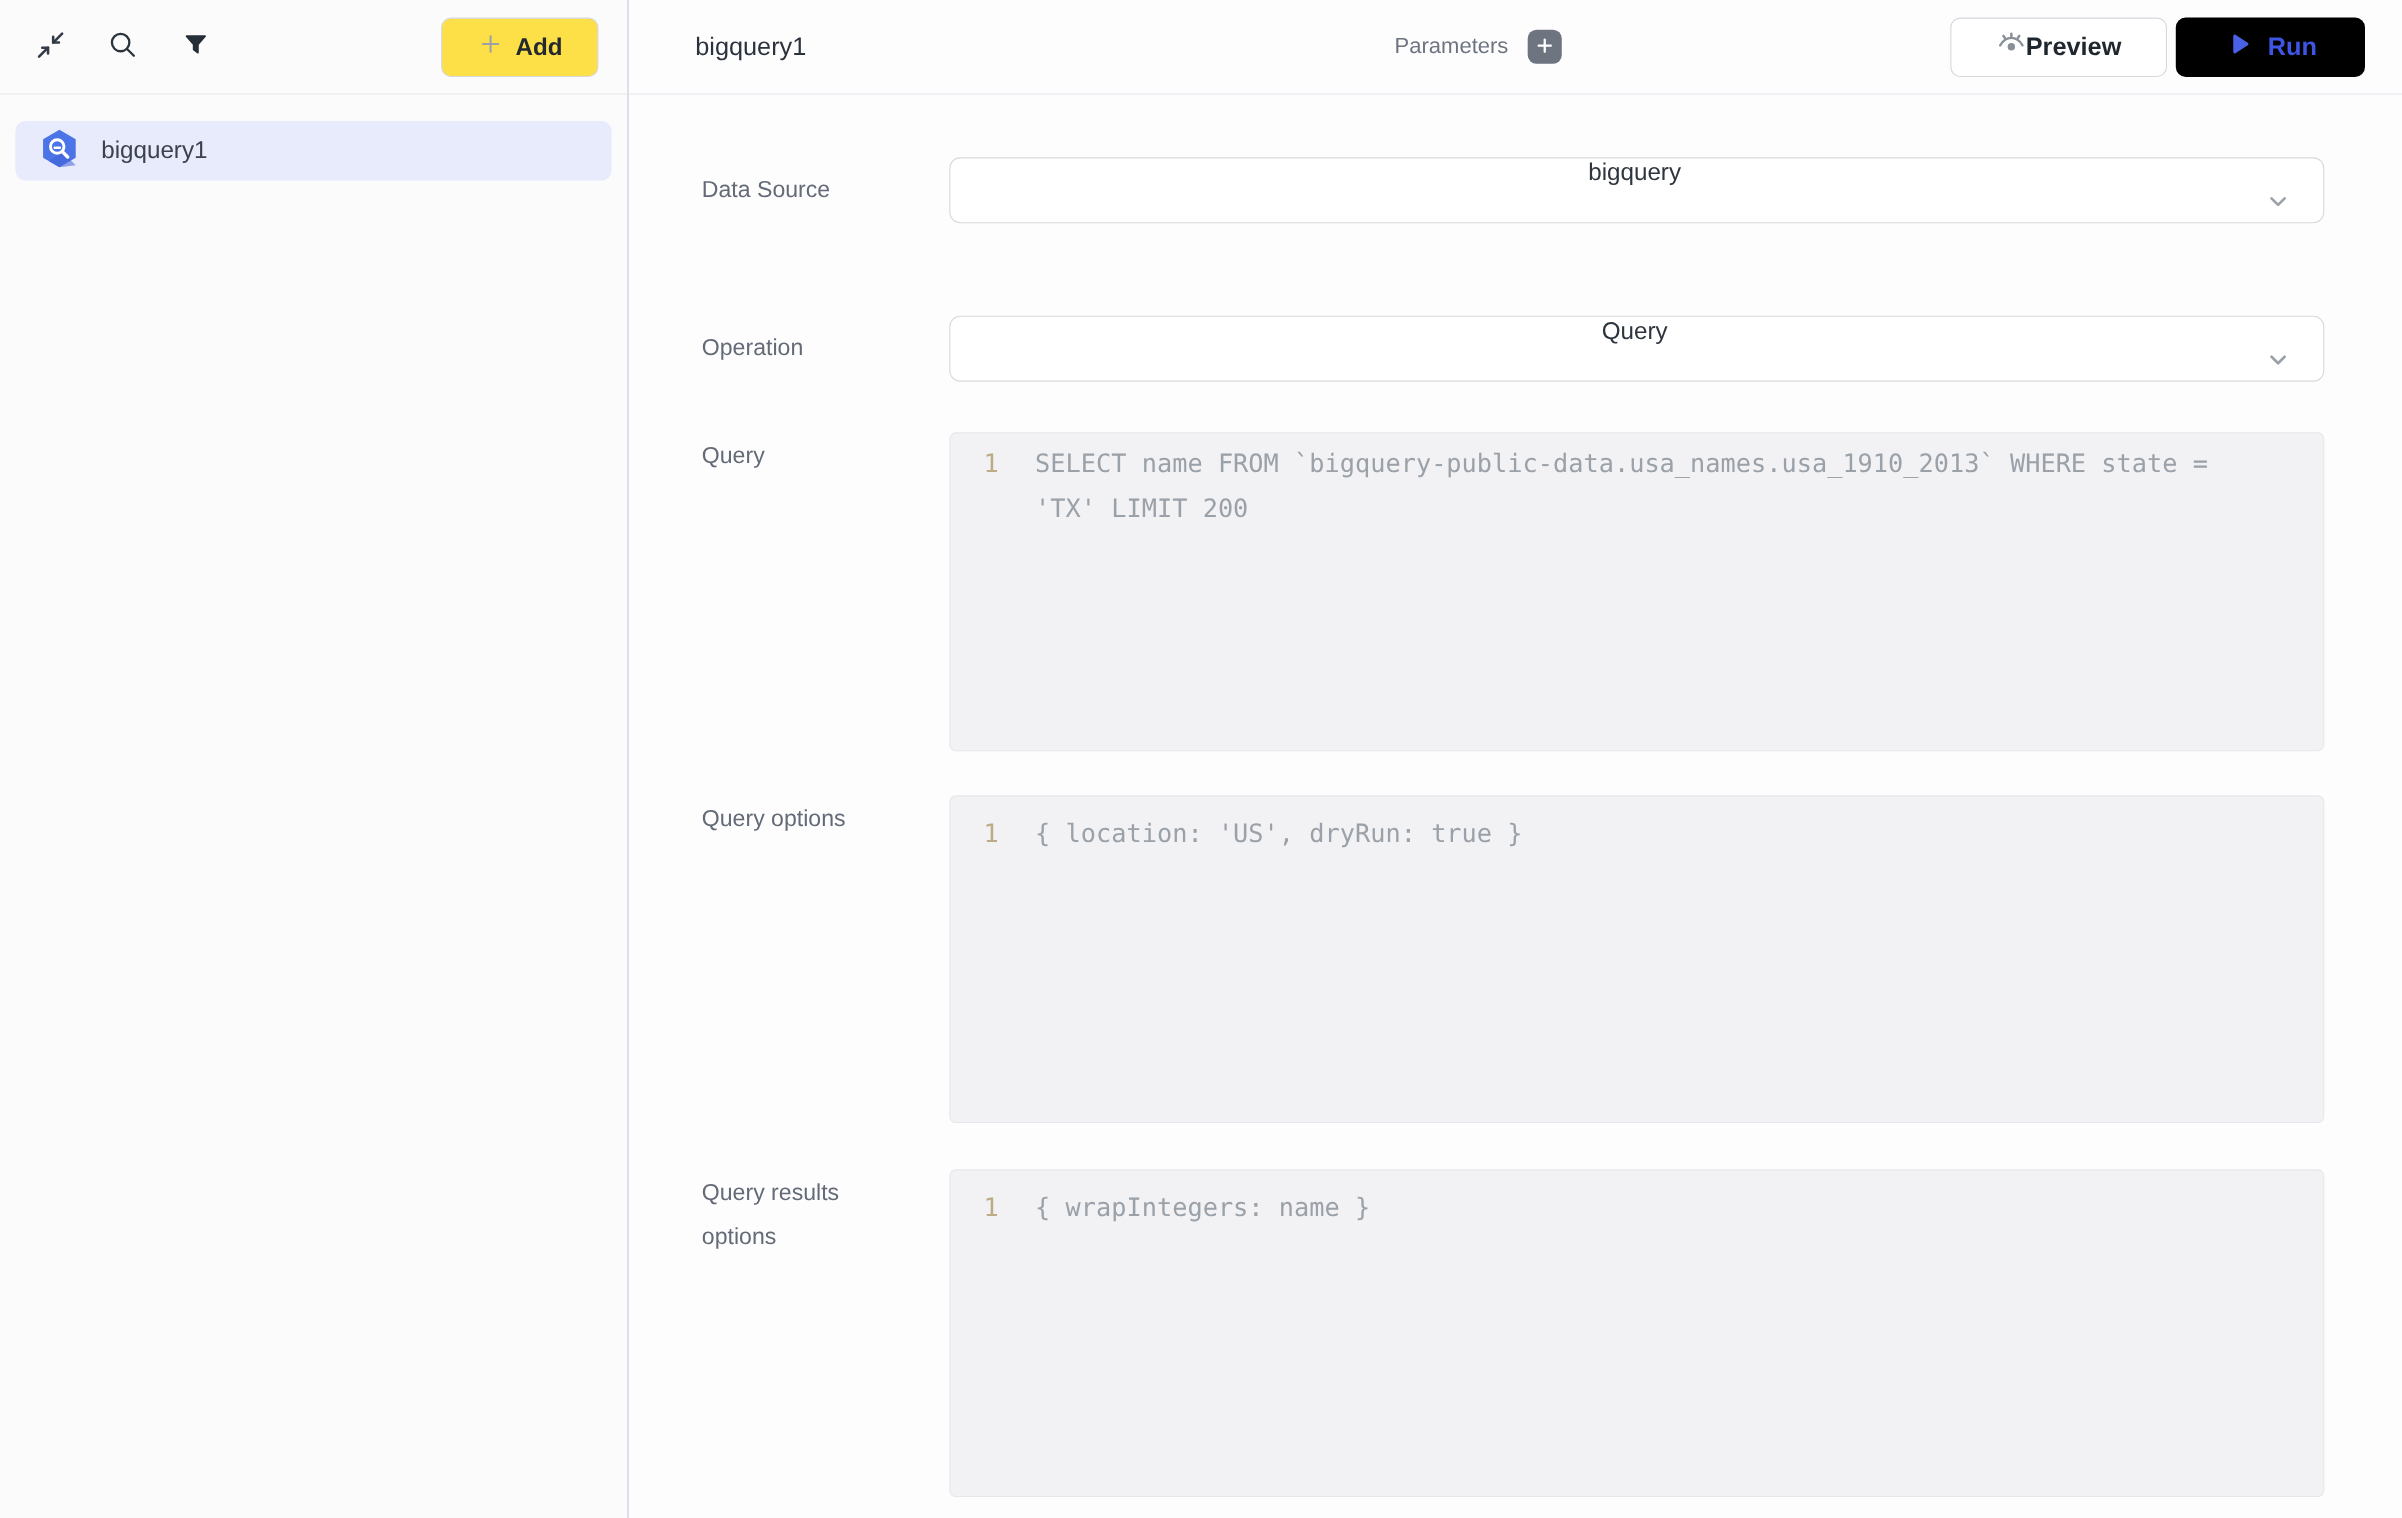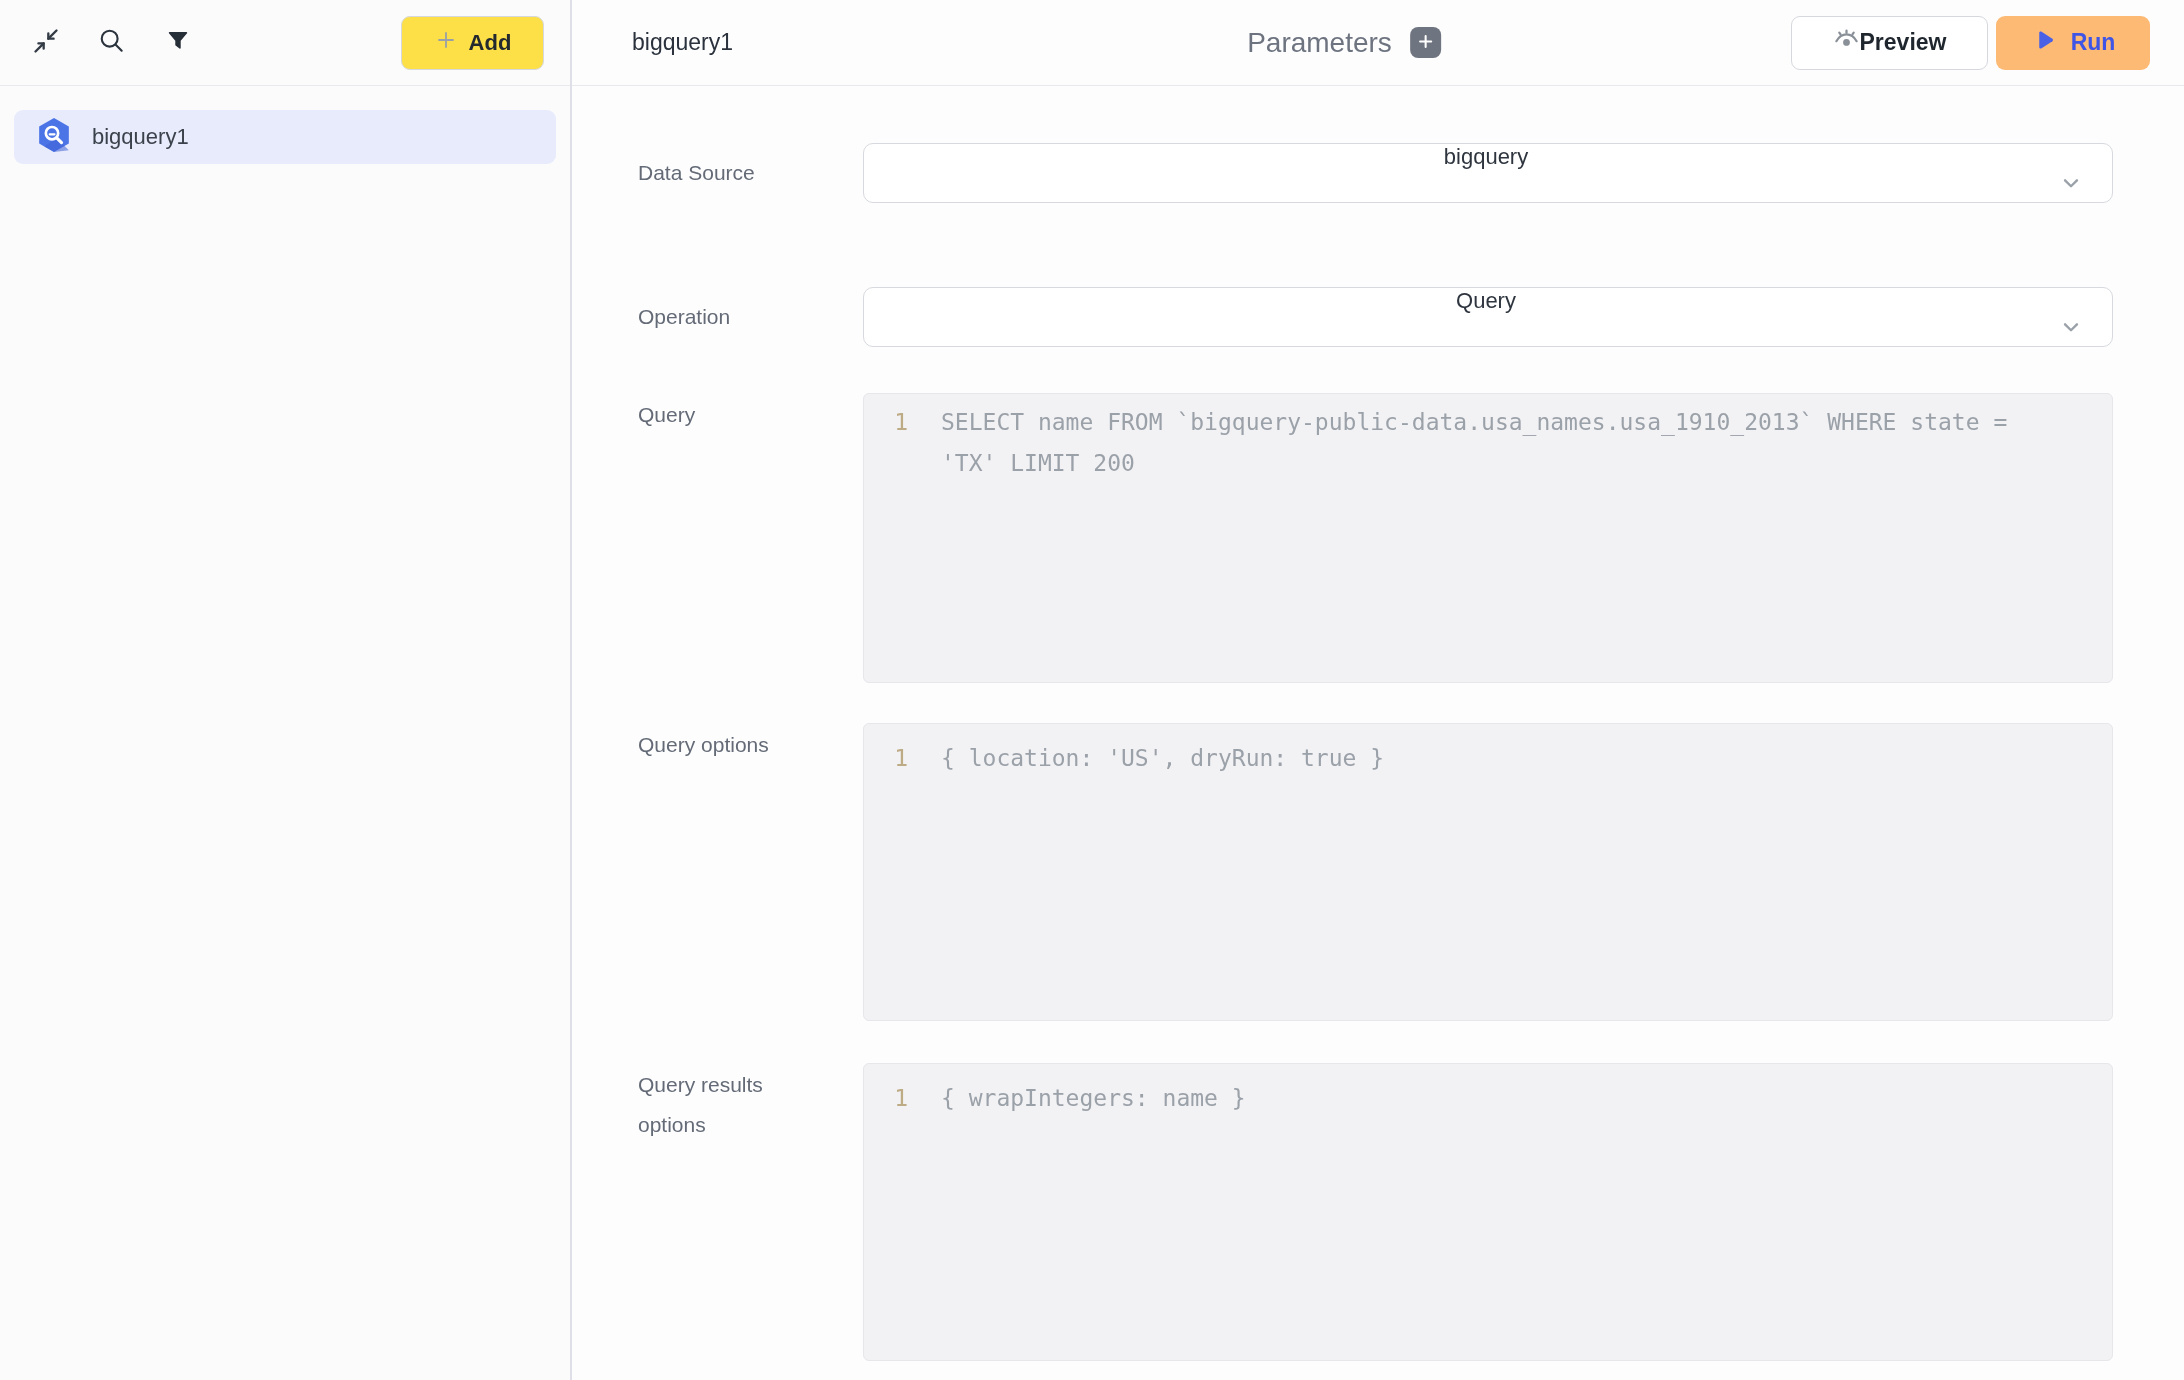--- a/index.html
+++ b/index.html
@@ -16,25 +16,25 @@
   .add-btn { margin-left: auto; width: 143px; height: 54px; border: 1.5px solid #d6d8dd; border-radius: 9px; background: #fde047; display: flex; align-items: center; justify-content: center; gap: 11px; font-size: 22px; font-weight: 700; color: #23292f; cursor: pointer; font-family: inherit; }
   .sidebar-list { padding: 24px 14px; }
   .query-item { height: 54px; background: #e7ebfb; border-radius: 9px; display: flex; align-items: center; padding: 0 20px; gap: 18px; cursor: pointer; }
   .query-item-label { font-size: 22px; color: #3b424b; }
 
   
   .main { flex: 1; display: flex; flex-direction: column; background: #fdfdfe; }
   .main-header { height: 86px; min-height: 86px; border-bottom: 1px solid #e8e8ed; display: flex; align-items: center; position: relative; padding: 0 34px 0 60px; }
   .query-title { font-size: 23px; font-weight: 500; color: #2b323d; cursor: pointer; }
   .params-group { position: absolute; left: calc(50% - 34px); transform: translateX(-50%); display: flex; align-items: center; gap: 18px; }
-  .params-label { font-size: 28px; color: #6d7480; }
+  .params-label { font-size: 20px; color: #6d7480; }
   .params-add { width: 31px; height: 31px; background: #6f7580; border-radius: 8px; display: flex; align-items: center; justify-content: center; border: none; cursor: pointer; }
   .header-actions { margin-left: auto; display: flex; gap: 8px; }
   .preview-btn { width: 197px; height: 54px; border: 1.5px solid #d6d8dd; border-radius: 9px; background: #ffffff; display: flex; align-items: center; justify-content: center; font-size: 23px; font-weight: 700; color: #1f262e; cursor: pointer; font-family: inherit; }
-  .run-btn { width: 154px; height: 54px; border: none; border-radius: 9px; background: #fdba74; display: flex; align-items: center; justify-content: center; gap: 14px; font-size: 23px; font-weight: 700; color: #3f55e6; cursor: pointer; font-family: inherit; }
+  .run-btn { width: 172px; height: 54px; border: none; border-radius: 9px; background: #000000; display: flex; align-items: center; justify-content: center; gap: 14px; font-size: 23px; font-weight: 700; color: #3f55e6; cursor: pointer; font-family: inherit; }
 
   
   .form { padding: 57px 12px 0 66px; flex: 1; overflow: hidden; }
   .form-row { display: flex; align-items: stretch; }
   .row-label { width: 225px; min-width: 225px; font-size: 21px; font-weight: 500; color: #646b77; line-height: 40px; }
   .row-label span { display: inline-block; max-width: 180px; }
   .label-center { display: flex; align-items: center; }
   .label-top { padding-top: 2px; }
   .field-col { width: 1250px; }
   .select-field { height: 60px; width: 1250px; background: #ffffff; border: 1.5px solid #d7d9de; border-radius: 10px; display: flex; align-items: center; padding: 0 28px 0 24px; font-size: 22px; color: #2e353e; cursor: pointer; flex-direction: column; }

